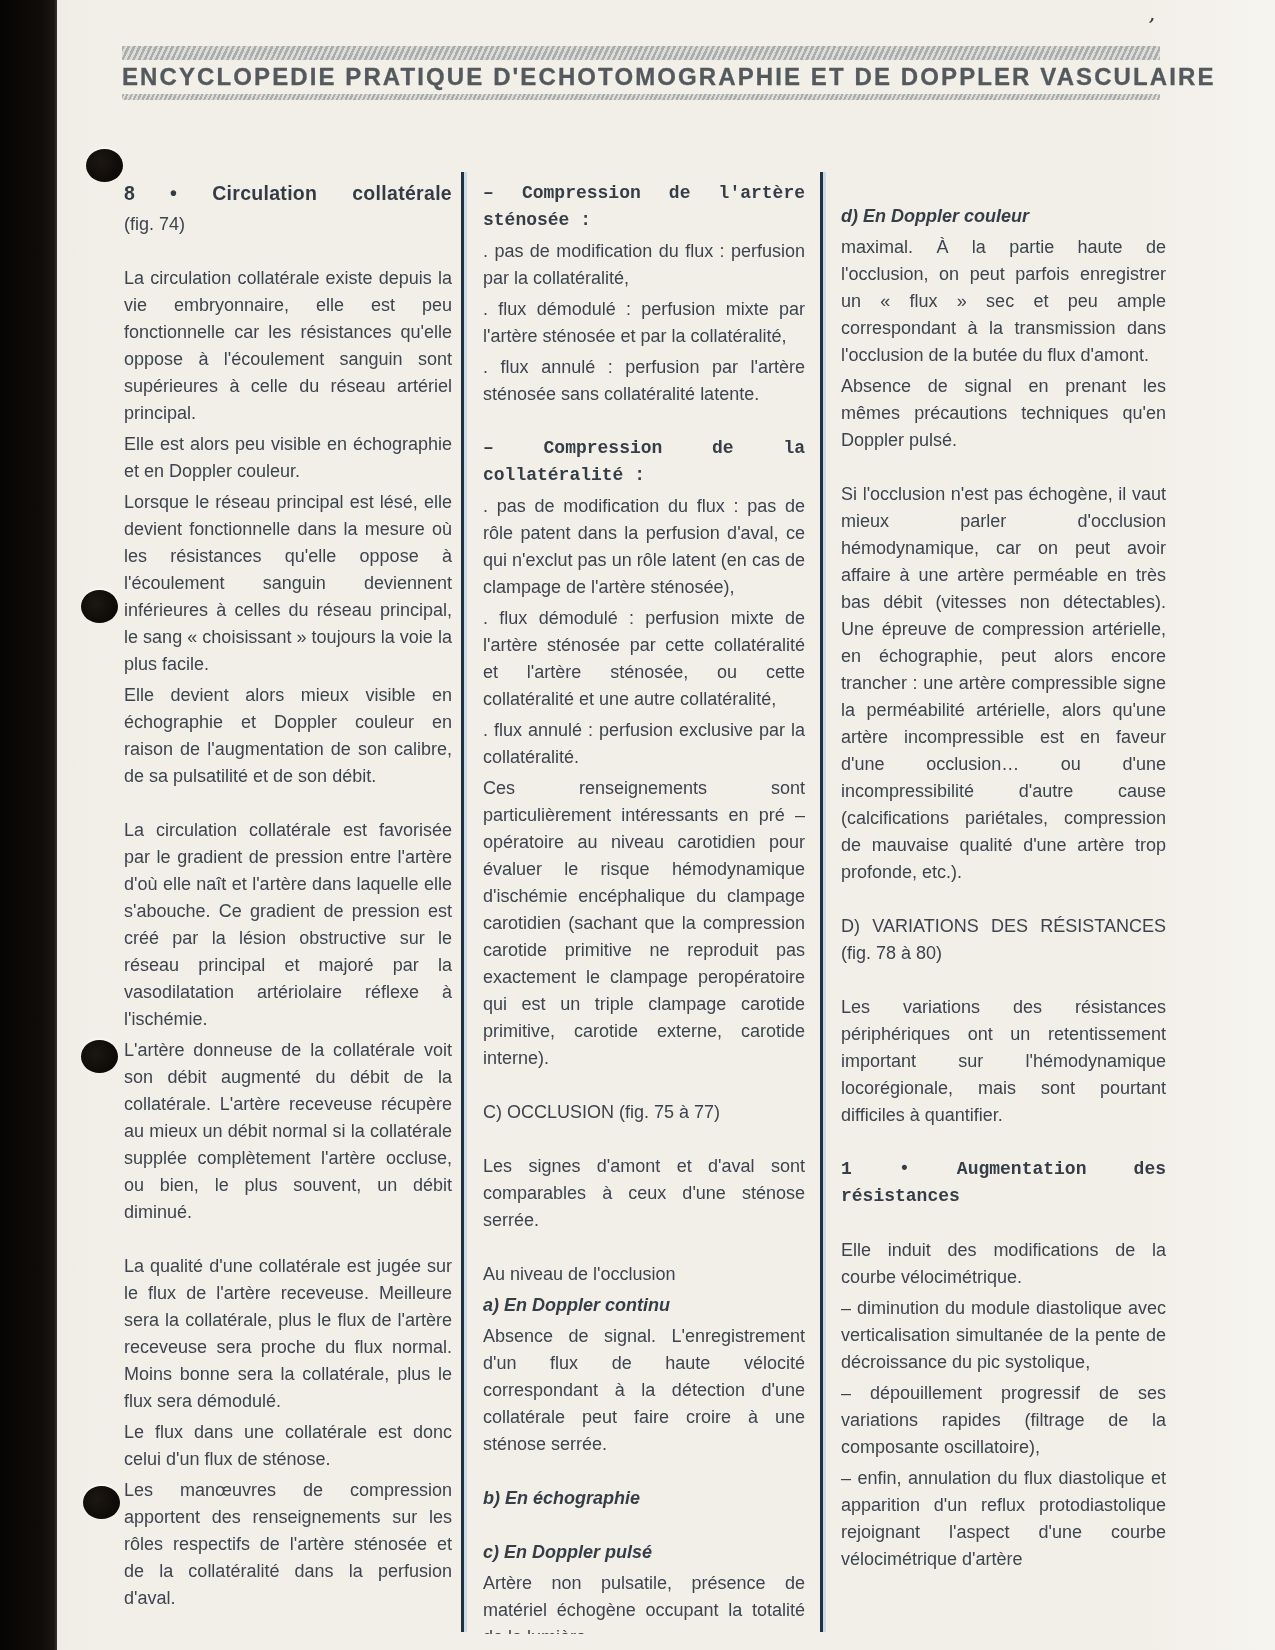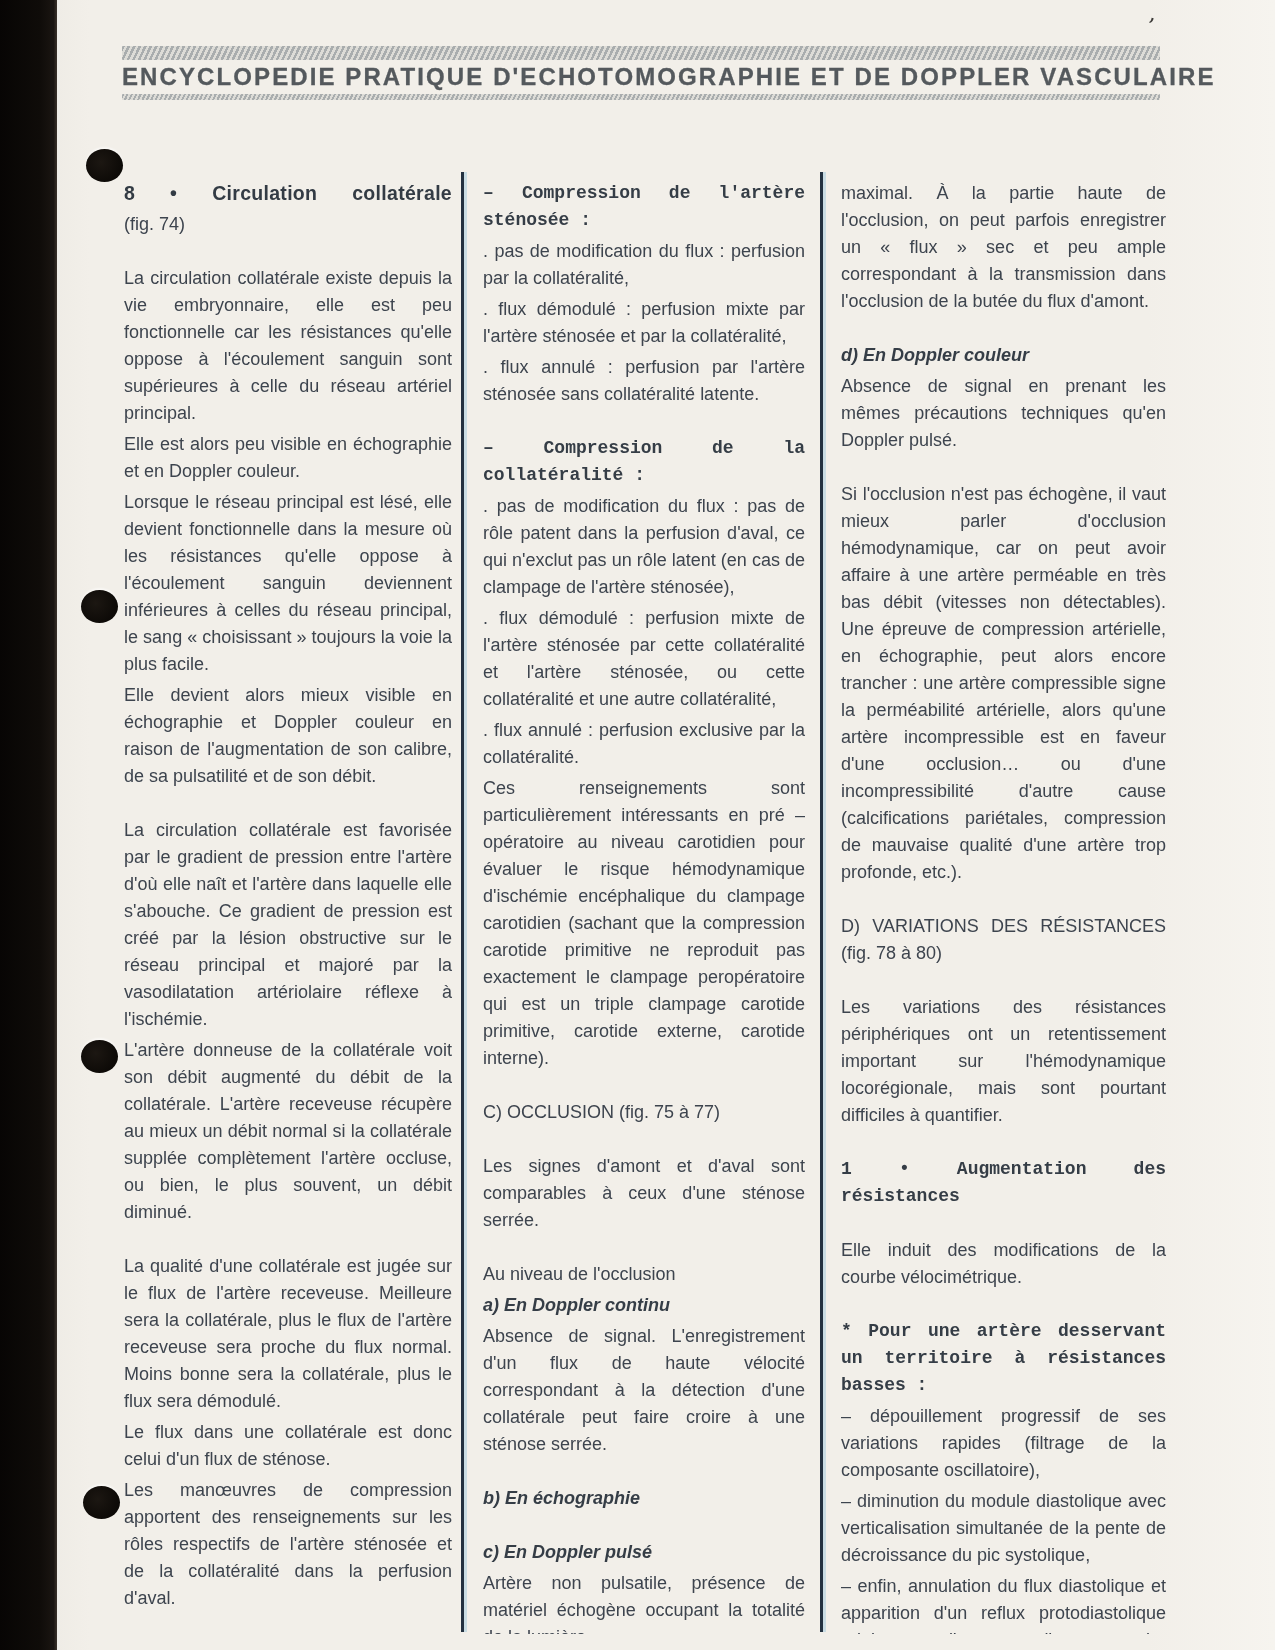--- a/index.html
+++ b/index.html
@@ -134,27 +134,26 @@
       <div class="blk body gap">Les signes d'amont et d'aval sont comparables à ceux d'une sténose serrée.</div>
       <div class="blk body gap">Au niveau de l'occlusion</div>
       <div class="blk bolditalic">a) En Doppler continu</div>
       <div class="blk body">Absence de signal. L'enregistrement d'un flux de haute vélocité correspondant à la détection d'une collatérale peut faire croire à une sténose serrée.</div>
       <div class="blk bolditalic gap">b) En échographie</div>
       <div class="blk bolditalic gap">c) En Doppler pulsé</div>
       <div class="blk body">Artère non pulsatile, présence de matériel échogène occupant la totalité de la lumière.</div>
       <div class="blk body">Absence de signal malgré un gain</div>
     </div>
   <div class="col c3">
+      <div class="blk bolditalic gap">d) En Doppler couleur</div>
       <div class="blk body">maximal. À la partie haute de l'occlusion, on peut parfois enregistrer un « flux » sec et peu ample correspondant à la transmission dans l'occlusion de la butée du flux d'amont.</div>
-      <div class="blk bolditalic gap">d) En Doppler couleur</div>
       <div class="blk body">Absence de signal en prenant les mêmes précautions techniques qu'en Doppler pulsé.</div>
       <div class="blk body gap">Si l'occlusion n'est pas échogène, il vaut mieux parler d'occlusion hémodynamique, car on peut avoir affaire à une artère perméable en très bas débit (vitesses non détectables). Une épreuve de compression artérielle, en échographie, peut alors encore trancher : une artère compressible signe la perméabilité artérielle, alors qu'une artère incompressible est en faveur d'une occlusion… ou d'une incompressibilité d'autre cause (calcifications pariétales, compression de mauvaise qualité d'une artère trop profonde, etc.).</div>
       <div class="blk body gap">D) VARIATIONS DES RÉSISTANCES (fig. 78 à 80)</div>
       <div class="blk body gap">Les variations des résistances périphériques ont un retentissement important sur l'hémodynamique locorégionale, mais sont pourtant difficiles à quantifier.</div>
       <div class="blk bold gap">1 • Augmentation des résistances</div>
       <div class="blk body gap">Elle induit des modifications de la courbe vélocimétrique.</div>
-      <div class="blk bold gap">* Pour une artère desservant un territoire à résistances basses :</div>
+      <div class="blk body">– diminution du module diastolique avec verticalisation simultanée de la pente de décroissance du pic systolique,</div>
       <div class="blk body">– dépouillement progressif de ses variations rapides (filtrage de la composante oscillatoire),</div>
-      <div class="blk body">– diminution du module diastolique avec verticalisation simultanée de la pente de décroissance du pic systolique,</div>
       <div class="blk body">– enfin, annulation du flux diastolique et apparition d'un reflux protodiastolique rejoignant l'aspect d'une courbe vélocimétrique d'artère</div>
     </div>
 
 </div>
 
 </body></html>

